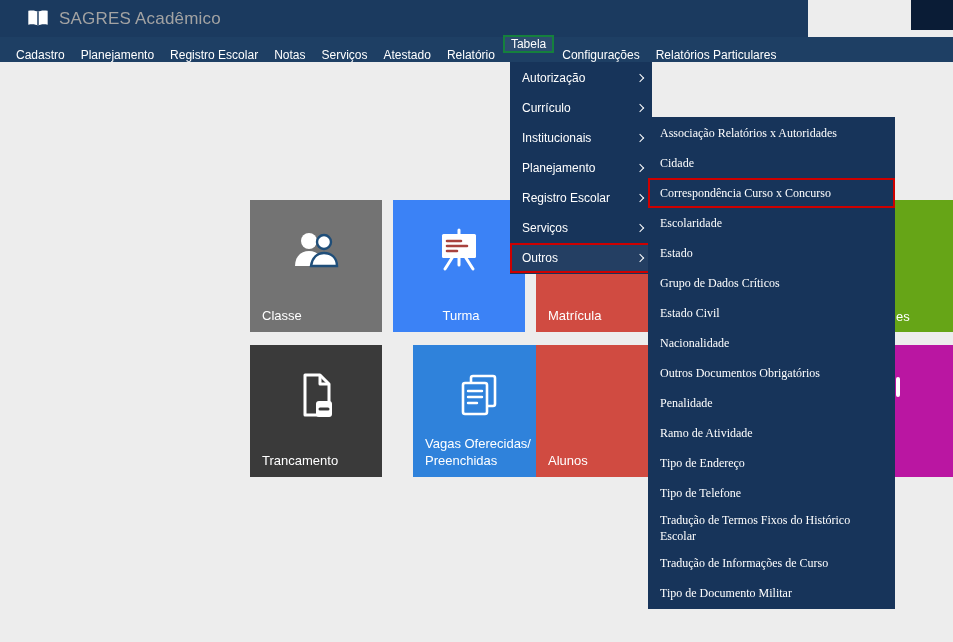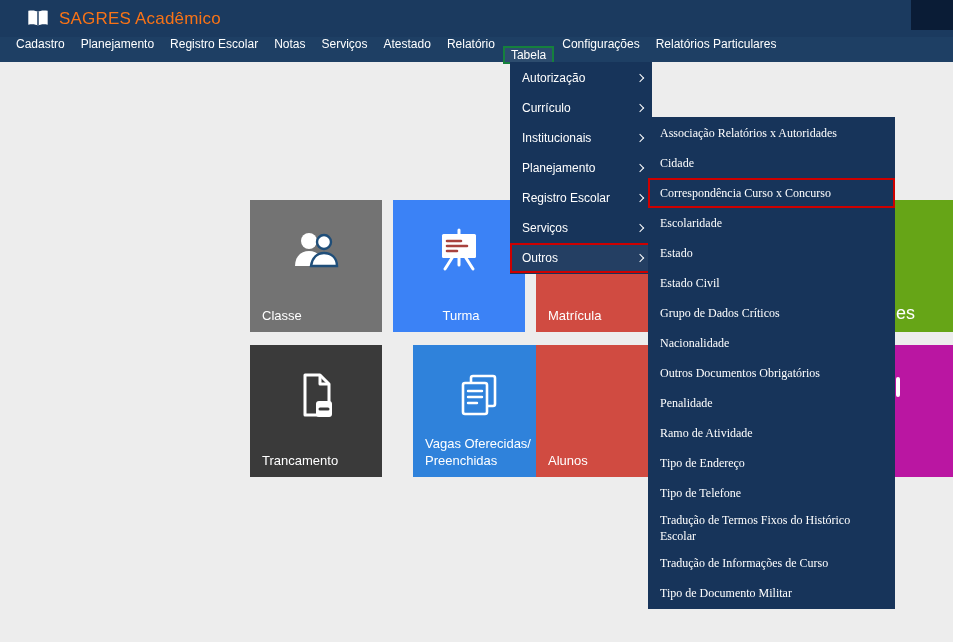--- a/index.html
+++ b/index.html
@@ -1,38 +1,38 @@
 <!DOCTYPE html>
 <html><head>
 <meta charset="utf-8">
 <style>
   * { box-sizing: border-box; margin: 0; padding: 0; }
   html, body { width: 953px; height: 642px; overflow: hidden; }
   body { font-family: "Liberation Sans", sans-serif; background: #EDEDED; position: relative; }
 
   
-  .titlebar { position: absolute; left: 0; top: 0; width: 953px; height: 37px; background: #1B3A5F;
-              display: flex; align-items: center; padding-left: 26px; color: #f97316; z-index: 3; }
+  .titlebar { position: absolute; left: 0; top: 0; width: 808px; height: 37px; background: #1B3A5F;
+              display: flex; align-items: center; padding-left: 26px; color: #a3a3a3; z-index: 3; }
   .book-icon { width: 24px; height: 19px; margin-right: 9px; flex: 0 0 auto; }
   .titlebar-title { font-size: 17px; letter-spacing: .2px; }
   .corner-btn { position: absolute; right: 0; top: 0; width: 42px; height: 30px; background: #0A1C36; z-index: 4; }
 
   
   .menubar { position: absolute; left: 0; top: 37px; width: 953px; height: 25px; background: #1E3F64;
-             display: flex; align-items: flex-start; padding-left: 8px; z-index: 3; }
+             display: flex; align-items: flex-end; padding-left: 8px; z-index: 3; }
   .menu-item { display: flex; align-items: center; padding: 0 8px; color: #fff; font-size: 12px;
                white-space: nowrap; cursor: default; }
   .menu-item.open { border: 2px solid #15803d; background: rgba(255,255,255,.07); padding: 0 6px; margin: 9px 0; }
 
   
   .tile { position: absolute; width: 132px; height: 132px; z-index: 1; cursor: pointer; }
   .tile-icon { position: absolute; left: 50%; top: 26px; transform: translateX(-50%); width: 48px; height: 48px; }
   .tile-icon svg { width: 100%; height: 100%; display: block; }
   .tile-label { position: absolute; left: 12px; right: 8px; bottom: 8px; color: #fff; font-size: 13px; line-height: 1.32; }
-  .green-frag { position: absolute; left: 74px; bottom: 8px; color: #fff; font-size: 18px; }
+  .green-frag { position: absolute; left: 74px; bottom: 8px; color: #fff; font-size: 13px; }
   .t-classe   { background: #737373; }
   .t-turma    { background: #3b82f6; text-align: center; }
   .t-matricula{ background: #D04B41; }
   .t-green    { background: #66A517; }
   .t-tranc    { background: #3A3A3A; text-decoration: underline; }
   .t-vagas    { background: #2F82DB; margin-left: 20px; }
   .t-alunos   { background: #D04B41; }
   .t-magenta  { background: #BA16A2; }
 
   
@@ -174,22 +174,22 @@
     <span class="chevron"></span>
   </div>
 </div>
 
 <div class="submenu">
   <div class="sm-item">Associação Relatórios x Autoridades</div>
   <div class="sm-item">Cidade</div>
   <div class="sm-item open">Correspondência Curso x Concurso</div>
   <div class="sm-item">Escolaridade</div>
   <div class="sm-item">Estado</div>
+  <div class="sm-item">Grupo de Dados Críticos</div>
   <div class="sm-item">Estado Civil</div>
-  <div class="sm-item">Grupo de Dados Críticos</div>
   <div class="sm-item">Nacionalidade</div>
   <div class="sm-item">Outros Documentos Obrigatórios</div>
   <div class="sm-item">Penalidade</div>
   <div class="sm-item">Ramo de Atividade</div>
   <div class="sm-item">Tipo de Endereço</div>
   <div class="sm-item">Tipo de Telefone</div>
   <div class="sm-item">Tradução de Termos Fixos do Histórico Escolar</div>
   <div class="sm-item">Tradução de Informações de Curso</div>
   <div class="sm-item">Tipo de Documento Militar</div>
 </div>

